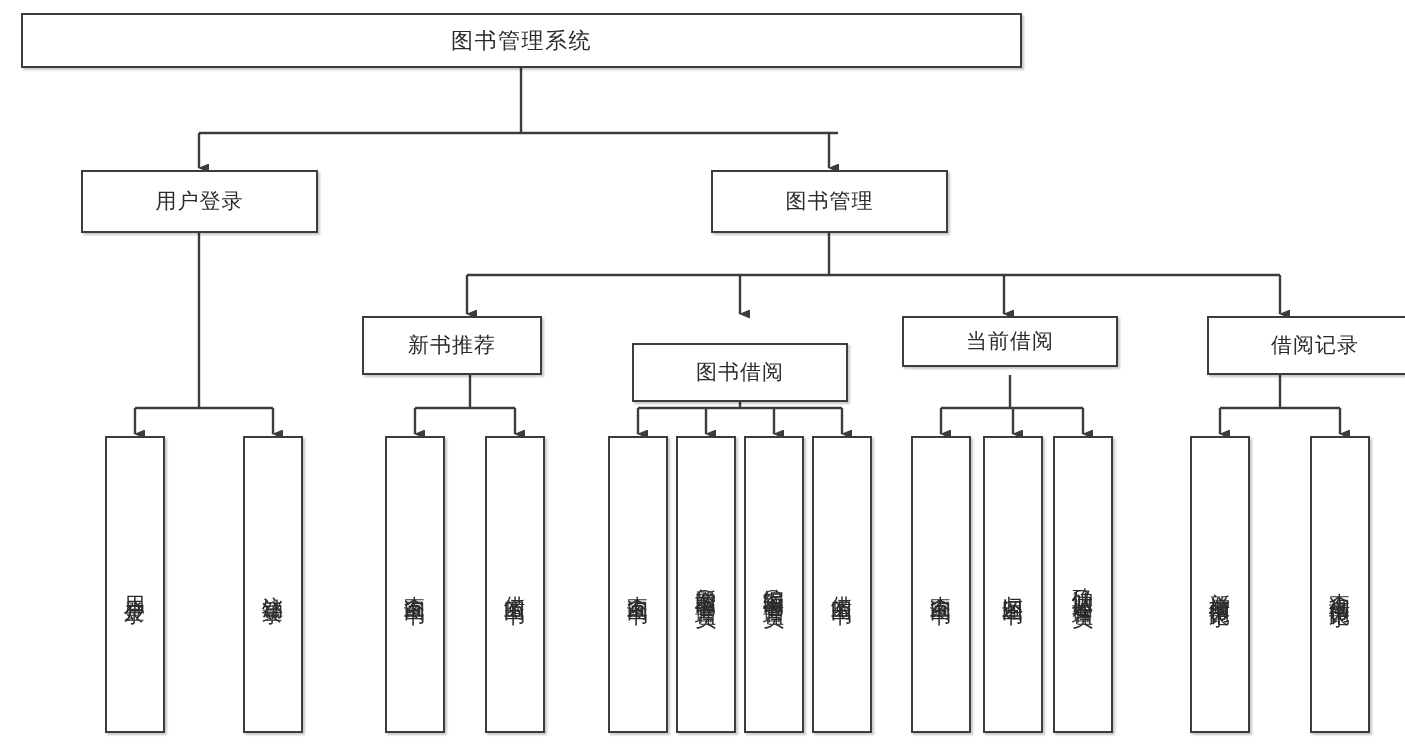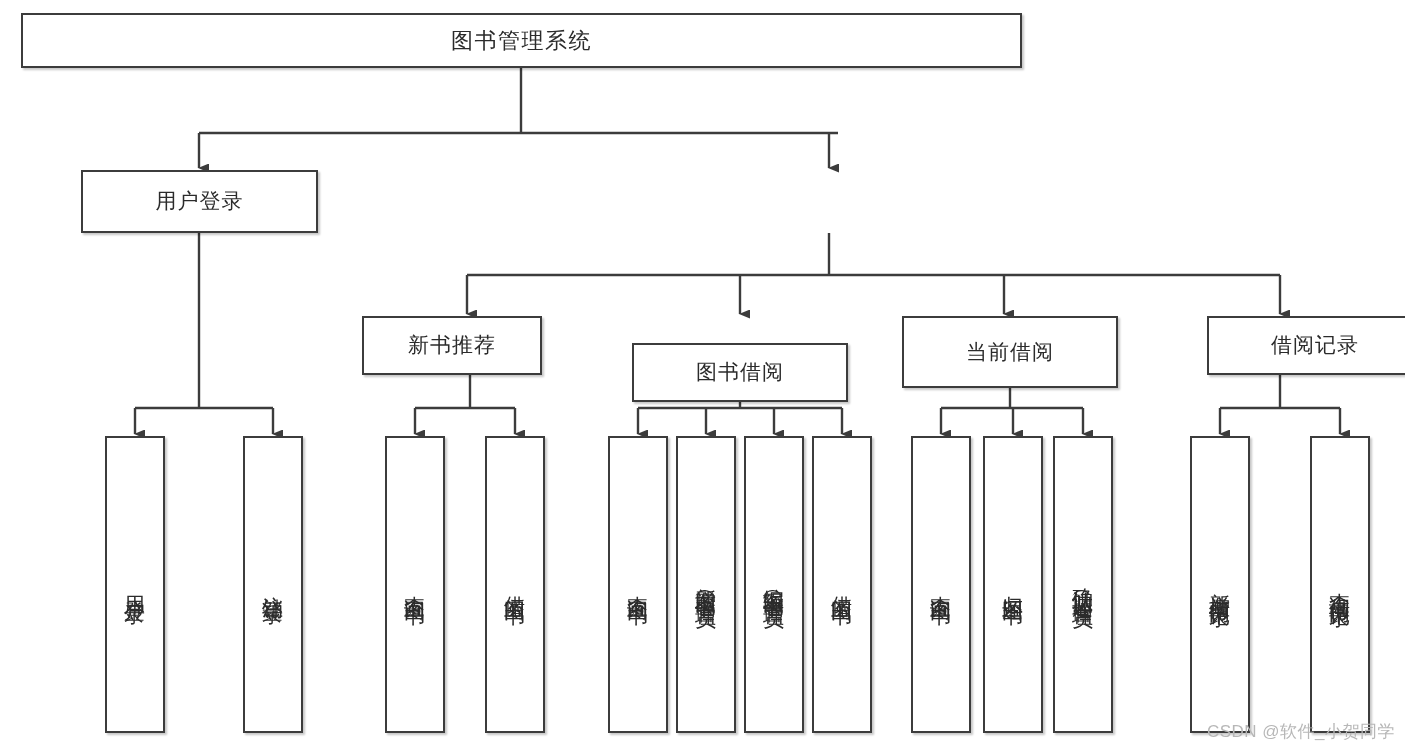--- a/index.html
+++ b/index.html
@@ -129,28 +129,31 @@
     </g>
   </svg>
 
   <div class="node root horiz" style="left:21px; top:13px; width:1001px; height:55px;">
     <span class="label">图书管理系统</span>
   </div>
 
   <div class="node horiz" style="left:81px; top:170px; width:237px; height:63px;">
     <span class="label">用户登录</span>
   </div>
+  <div class="node horiz" style="left:711px; top:170px; width:237px; height:63px;">
+    <span class="label">图书管理</span>
+  </div>
 
   <div class="node horiz" style="left:362px; top:316px; width:180px; height:59px;">
     <span class="label">新书推荐</span>
   </div>
   <div class="node horiz" style="left:632px; top:316px; width:216px; height:59px;margin-top:27px;">
     <span class="label">图书借阅</span>
   </div>
-  <div class="node horiz" style="left:902px; top:316px; width:216px; height:72px;">
+  <div class="node horiz" style="left:902px; top:316px; width:216px; height:51px;">
     <span class="label">当前借阅</span>
   </div>
   <div class="node horiz" style="left:1172px; top:316px; width:216px; height:59px;margin-left:35px;">
     <span class="label">借阅记录</span>
   </div>
 
   <div class="node vert" style="left:105px; top:436px; width:60px; height:297px;">
     <span class="label">用户登录</span>
   </div>
   <div class="node vert" style="left:243px; top:436px; width:60px; height:297px;">
@@ -187,15 +190,14 @@
     <span class="label">确认归还（管理员）</span>
   </div>
 
   <div class="node vert" style="left:1190px; top:436px; width:60px; height:297px;">
     <span class="label">新增借阅记录</span>
   </div>
   <div class="node vert" style="left:1310px; top:436px; width:60px; height:297px;">
     <span class="label">查询借阅记录</span>
   </div>
 
-  <div class="watermark">CSDN @软件_小贺同学</div>
 
 </div>
 
 </body></html>

